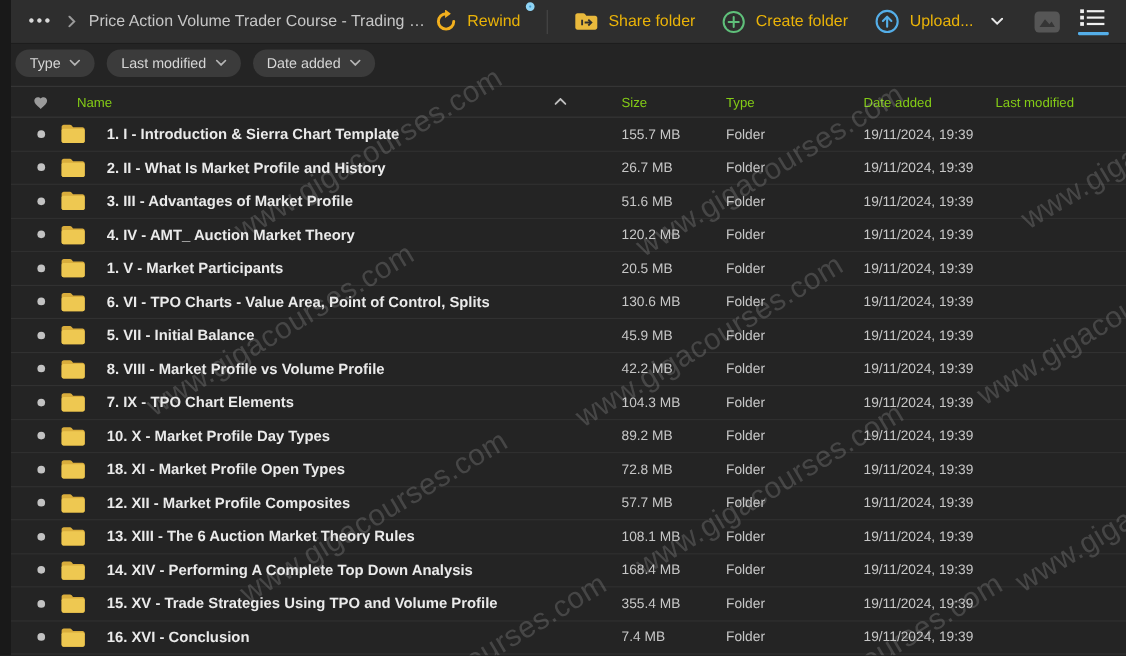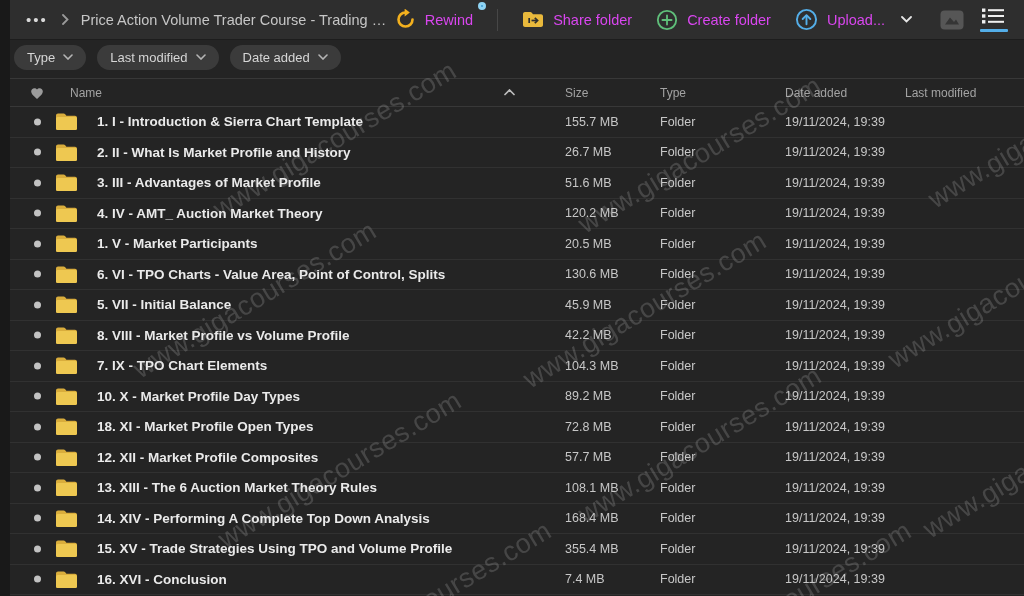--- a/index.html
+++ b/index.html
@@ -17,42 +17,42 @@
   
   .topbar { height:40px; background:var(--bg-topbar, #2e2e2e);
     display:flex; align-items:center; padding:0 10px 0 26px;
     border-bottom:1px solid #1d1d1d; position:relative; z-index:10; }
   .crumb-menu { color:#d8d8d8; font-size:15px; letter-spacing:2px; cursor:pointer;
     line-height:40px; }
   .crumb-sep { margin:0 12px 0 14px; display:flex; align-items:center; }
   .page-title { color:#c6c6c6; font-size:14.5px; max-width:352px; white-space:nowrap;
     overflow:hidden; text-overflow:ellipsis; }
   .actions { margin-left:auto; display:flex; align-items:center; gap:24px; }
-  .action-btn { display:flex; align-items:center; gap:9px; color:#d946ef;
+  .action-btn { display:flex; align-items:center; gap:9px; color:#eab308;
     font-size:14.5px; cursor:pointer; position:relative; white-space:nowrap; }
   .badge-dot { position:absolute; top:-7px; right:-13px; width:8px; height:8px;
     border-radius:50%; background:#3d9ad1; border:3px solid #8fd4f4; }
   .vdivider { width:1px; height:22px; background:#474747; }
   .upload-chevron { margin-left:-8px; display:flex; align-items:center; cursor:pointer; }
   .view-toggles { display:flex; align-items:center; gap:16px; margin:0 6px 0 28px; }
   .view-btn { display:flex; flex-direction:column; align-items:center; gap:4px; cursor:pointer; }
   .view-underline { width:28px; height:3px; background:var(--accent-blue, #54aee8); border-radius:1px; }
 
   
   .filterbar { height:38px; display:flex; align-items:center; gap:11px;
     padding:0 0 4px 14px; }
   .chip { display:inline-flex; align-items:center; gap:8px; height:25px;
     background:#3b3b3b; border-radius:13px; padding:0 13px; color:#d6d6d6;
     font-size:13px; cursor:pointer; white-space:nowrap; }
 
   
   .table { position:relative; z-index:2; }
   .thead { display:flex; align-items:center; height:29px;
     border-top:1px solid #383838; border-bottom:1px solid #383838;
-    color:#a3a3a3; font-size:12px; }
+    color:#84cc16; font-size:12px; }
   .col-fav { width:55px; position:relative; height:100%; flex:none; }
   .col-icon { width:42px; flex:none; display:flex; align-items:center; }
   .col-name { flex:1 1 auto; min-width:0; display:flex; align-items:center; }
   .col-size { width:95px; flex:none;margin-left:28px; }
   .col-type { width:125px; flex:none; }
   .col-date { width:120px; flex:none; }
   .col-mod  { width:119px; flex:none; }
   .thead .head-name-label { margin-left:15px; }
   .sort-chevron { margin-left:auto; margin-right:22px; display:flex; align-items:center; cursor:pointer; }
   .heart { position:absolute; left:30px; top:50%; transform:translateY(-50%); cursor:pointer; }

